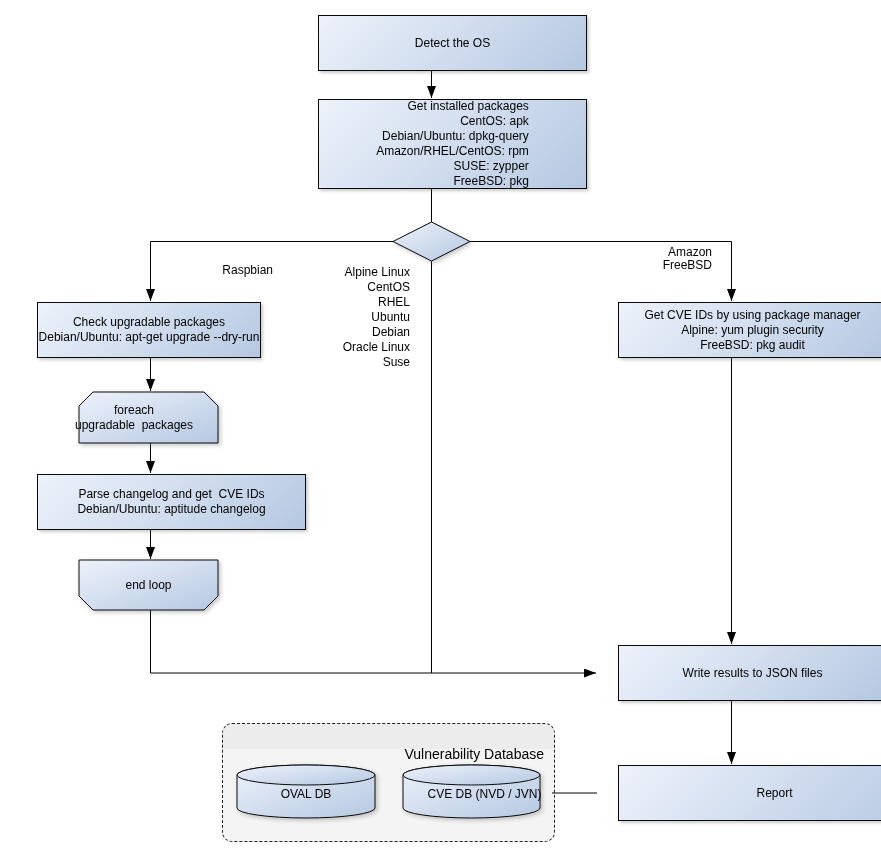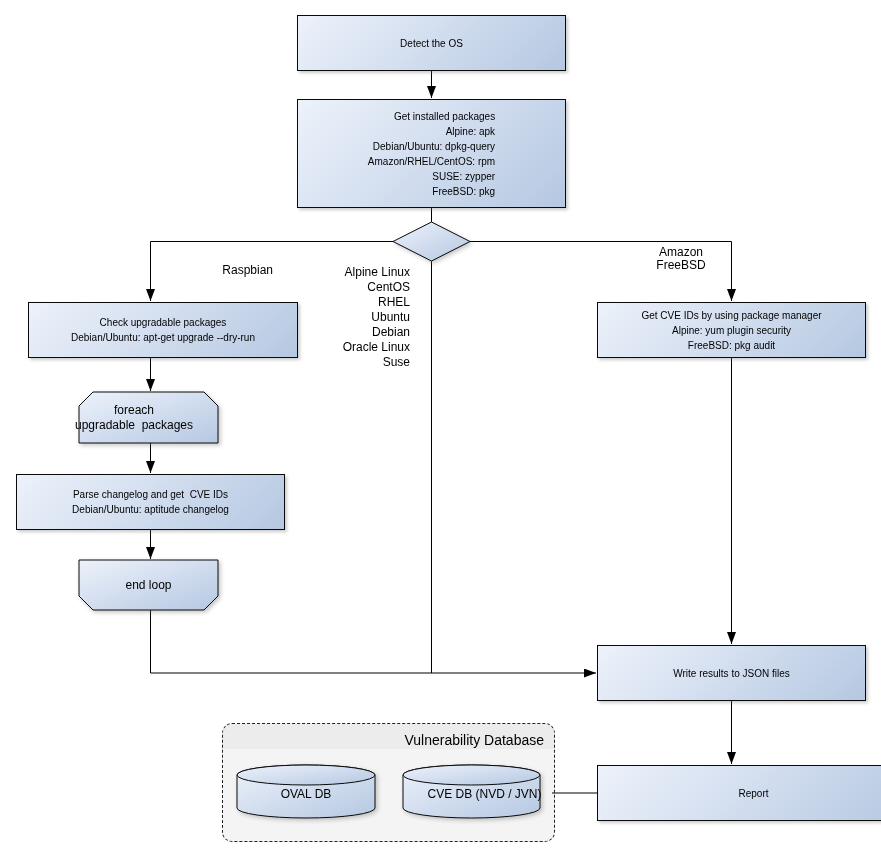--- a/index.html
+++ b/index.html
@@ -8,43 +8,44 @@
     font-family:"Liberation Sans", sans-serif; color:#000;
     overflow:hidden;
   }
   
   .node {
     position:absolute; box-sizing:border-box;
     display:flex; align-items:center; justify-content:center;
     border:1px solid #0a0a0a;
     background:linear-gradient(135deg,#edf2fa 0%,#d4dff0 45%,#b5c8e1 100%);
     box-shadow:2px 2px 3px rgba(110,110,110,0.35);
-    font-size:10px; line-height:15px; text-align:center;
+    font-size:12px; line-height:15px; text-align:center;
     z-index:2;
+    margin-left:21px;
   }
   .node .lines span { display:block; white-space:pre; }
   .node.align-right .lines { text-align:right; }
   
   .overlay {
     position:absolute; display:flex; align-items:center; justify-content:center;
     font-size:12px; line-height:15px; text-align:center; z-index:2;
   }
   .overlay span { display:block; white-space:pre; }
   
   .free-label { position:absolute; font-size:12px; line-height:15px; z-index:2; }
   .free-label span { display:block; white-space:pre; }
   
   .group {
     position:absolute; left:222px; top:723px; width:333px; height:119px;
     box-sizing:border-box; border:1.5px dashed #222; border-radius:10px;
     background:linear-gradient(180deg,#ececec 0px,#ececec 25px,#f4f4f4 25px,#f4f4f4 100%);
     z-index:0;
   }
   .group-title {
-    text-align:right; font-size:14px; padding:8px 10px 0 0; color:#000;
+    text-align:right; font-size:14px; padding:22px 10px 0 0; color:#000;
   }
   svg.wires { position:absolute; left:0; top:0; z-index:1; }
   .shape-shadow { filter:drop-shadow(2px 2px 2px rgba(110,110,110,0.4)); }
 </style>
 </head>
 <body>
 
 <div id="canvas">
 
   <div class="group">
@@ -100,32 +101,32 @@
       <ellipse cx="471.5" cy="775" rx="68.5" ry="10" fill="url(#gradShape)" stroke="#0a0a0a" stroke-width="1"></ellipse>
     </g>
   </svg>
 
   <div class="node" style="left:297px;top:15px;width:269px;height:56px">
     <div class="lines">
         <span>Detect the OS</span>
       </div>
   </div>
 
-  <div class="node align-right" style="left:297px;top:99px;width:269px;height:109px">
+  <div class="node align-right" style="left:297px;top:99px;width:269px;height:90px">
     <div class="lines">
       <span>Get installed packages</span>
-      <span>Alpine: apk</span>
+      <span>CentOS: apk</span>
       <span>Debian/Ubuntu: dpkg-query</span>
       <span>Amazon/RHEL/CentOS: rpm</span>
       <span>SUSE: zypper</span>
       <span>FreeBSD: pkg</span>
     </div>
   </div>
 
-  <div class="node" style="left:28px;top:302px;width:270px;height:56px">
+  <div class="node" style="left:16px;top:302px;width:224px;height:56px">
     <div class="lines">
       <span>Check upgradable packages</span>
       <span>Debian/Ubuntu: apt-get upgrade --dry-run</span>
     </div>
   </div>
 
   <div class="node" style="left:16px;top:474px;width:269px;height:56px">
     <div class="lines">
       <span>Parse changelog and get  CVE IDs</span>
       <span>Debian/Ubuntu: aptitude changelog</span>
@@ -178,18 +179,18 @@
   <div class="free-label" style="left:300px;top:265px;width:110px;text-align:right">
     <span>Alpine Linux</span>
     <span>CentOS</span>
     <span>RHEL</span>
     <span>Ubuntu</span>
     <span>Debian</span>
     <span>Oracle Linux</span>
     <span>Suse</span>
   </div>
 
-  <div class="free-label" style="left:650px;top:246px;width:62px;text-align:center;line-height:12.5px">
+  <div class="free-label" style="left:650px;top:246px;width:62px;text-align:right;line-height:12.5px">
     <span>Amazon</span>
     <span>FreeBSD</span>
   </div>
 
 </div>
 
 </body></html>

